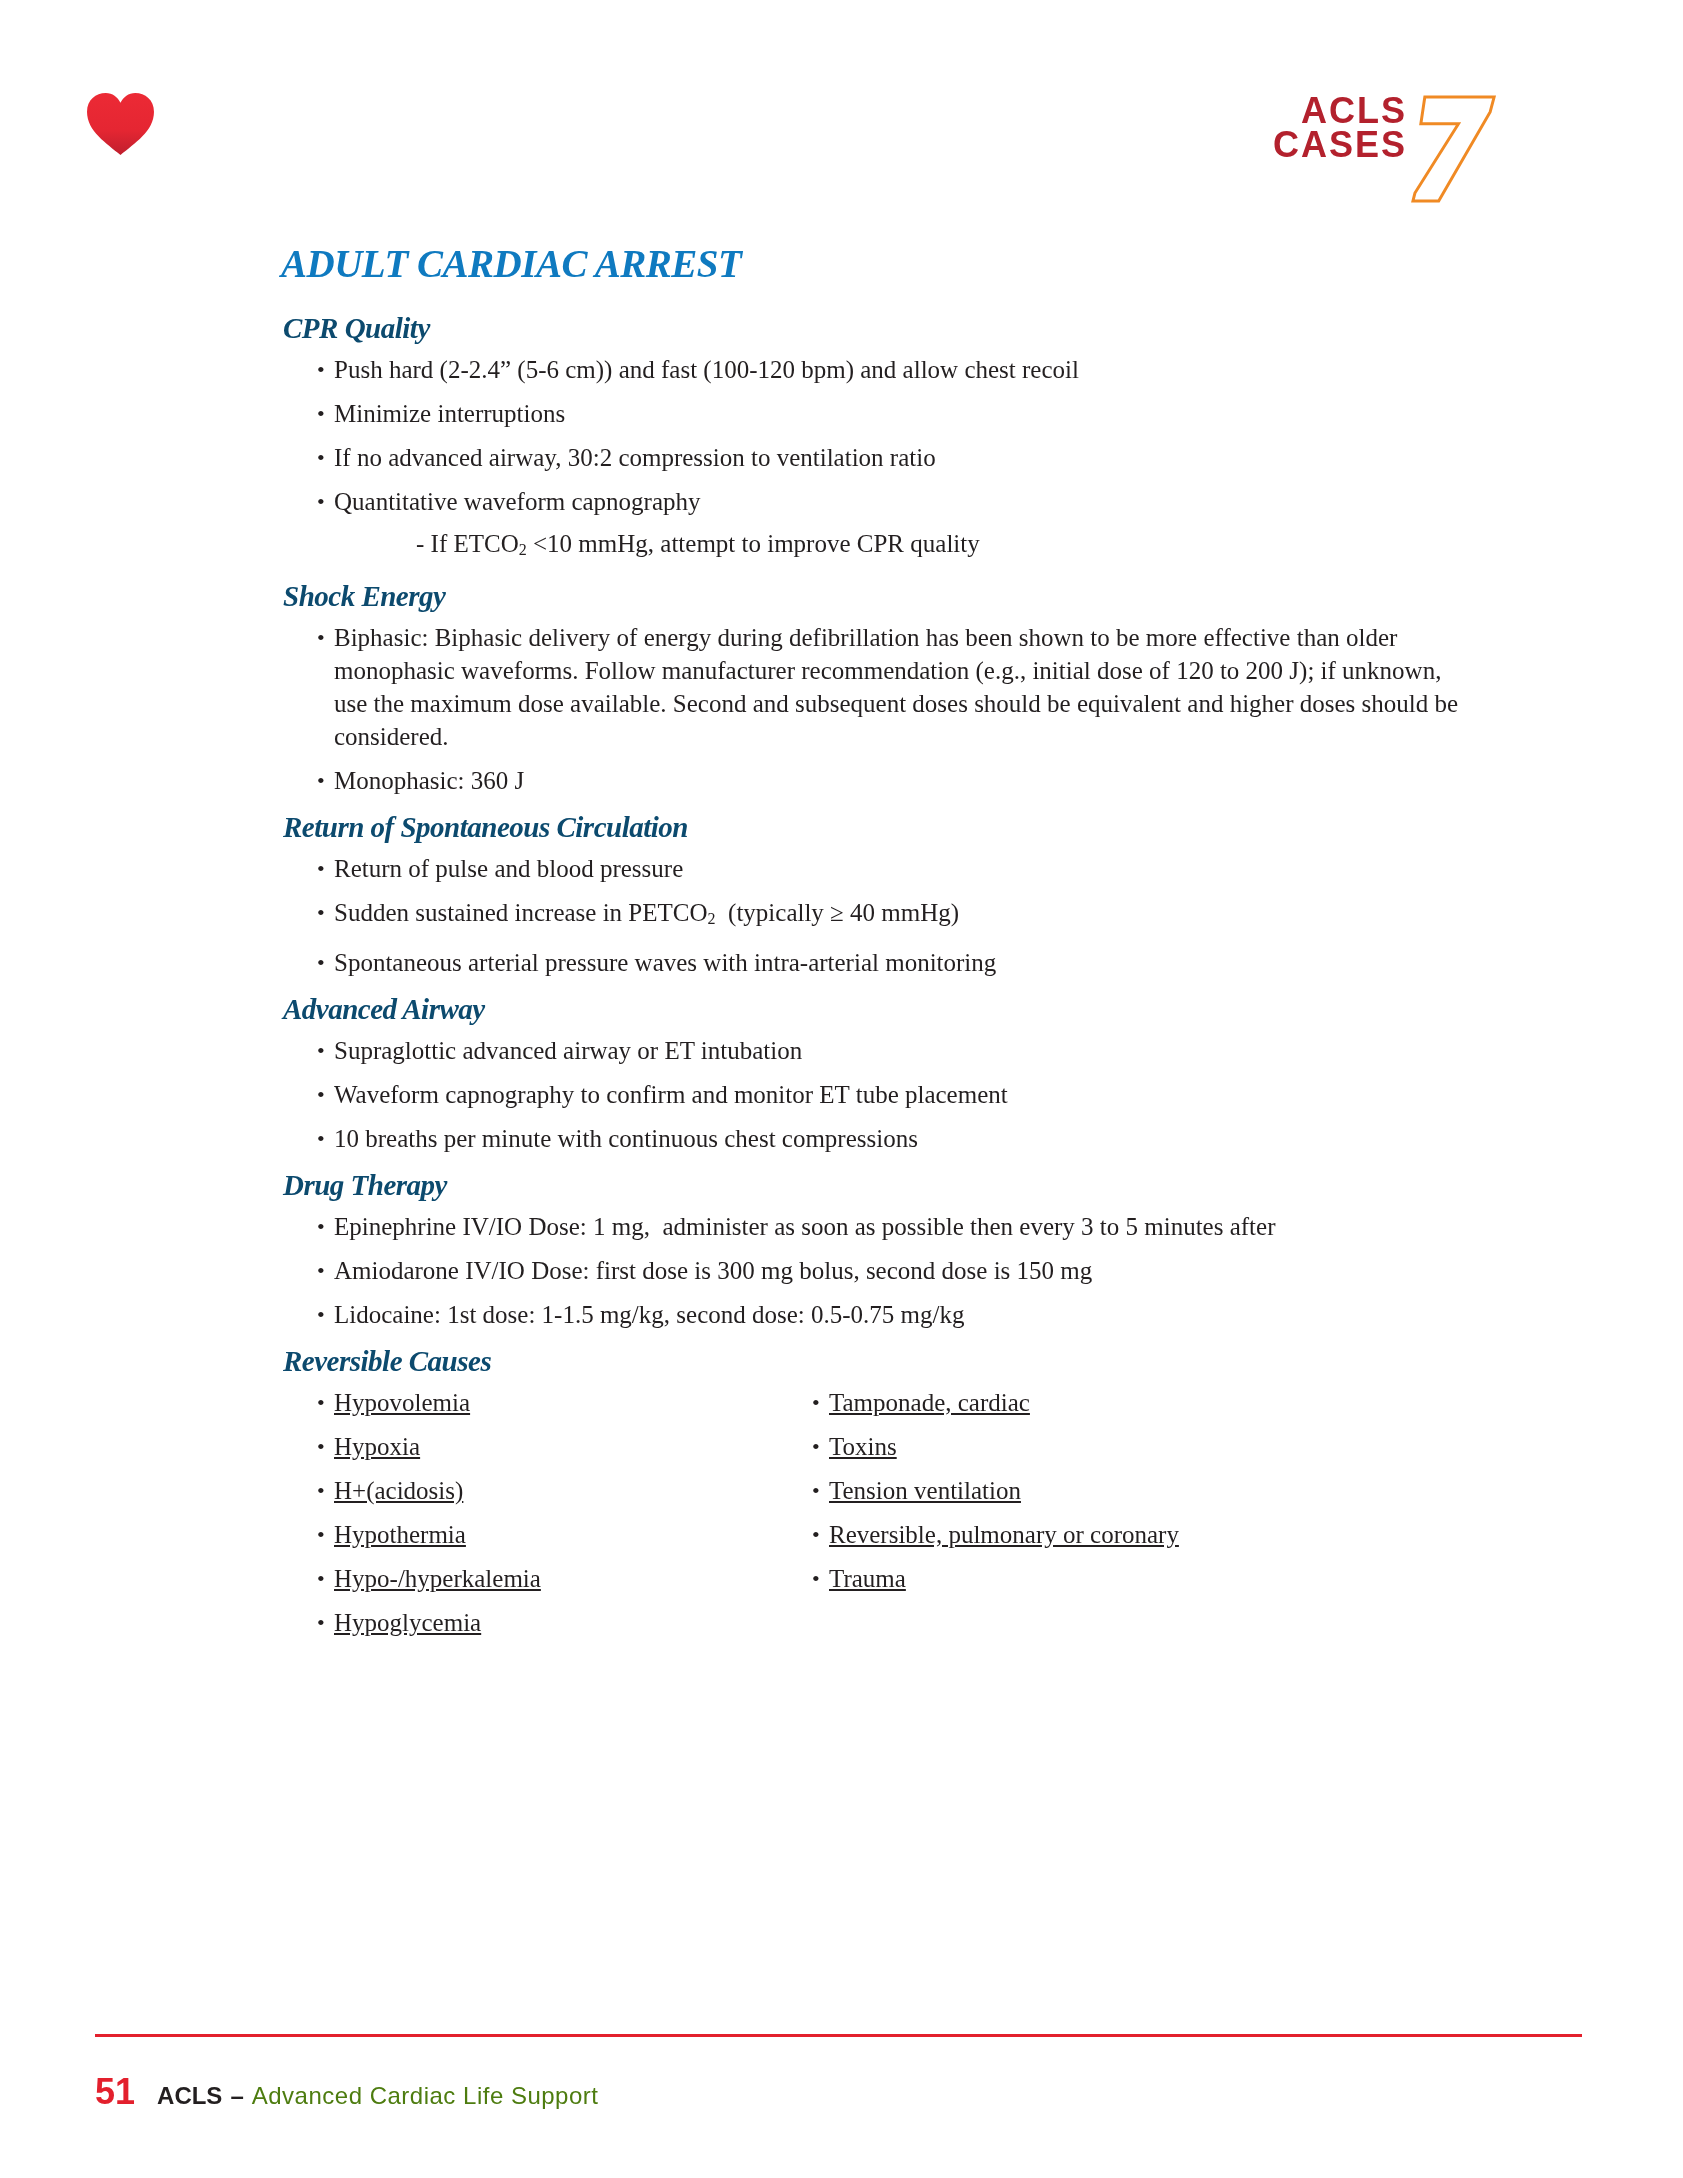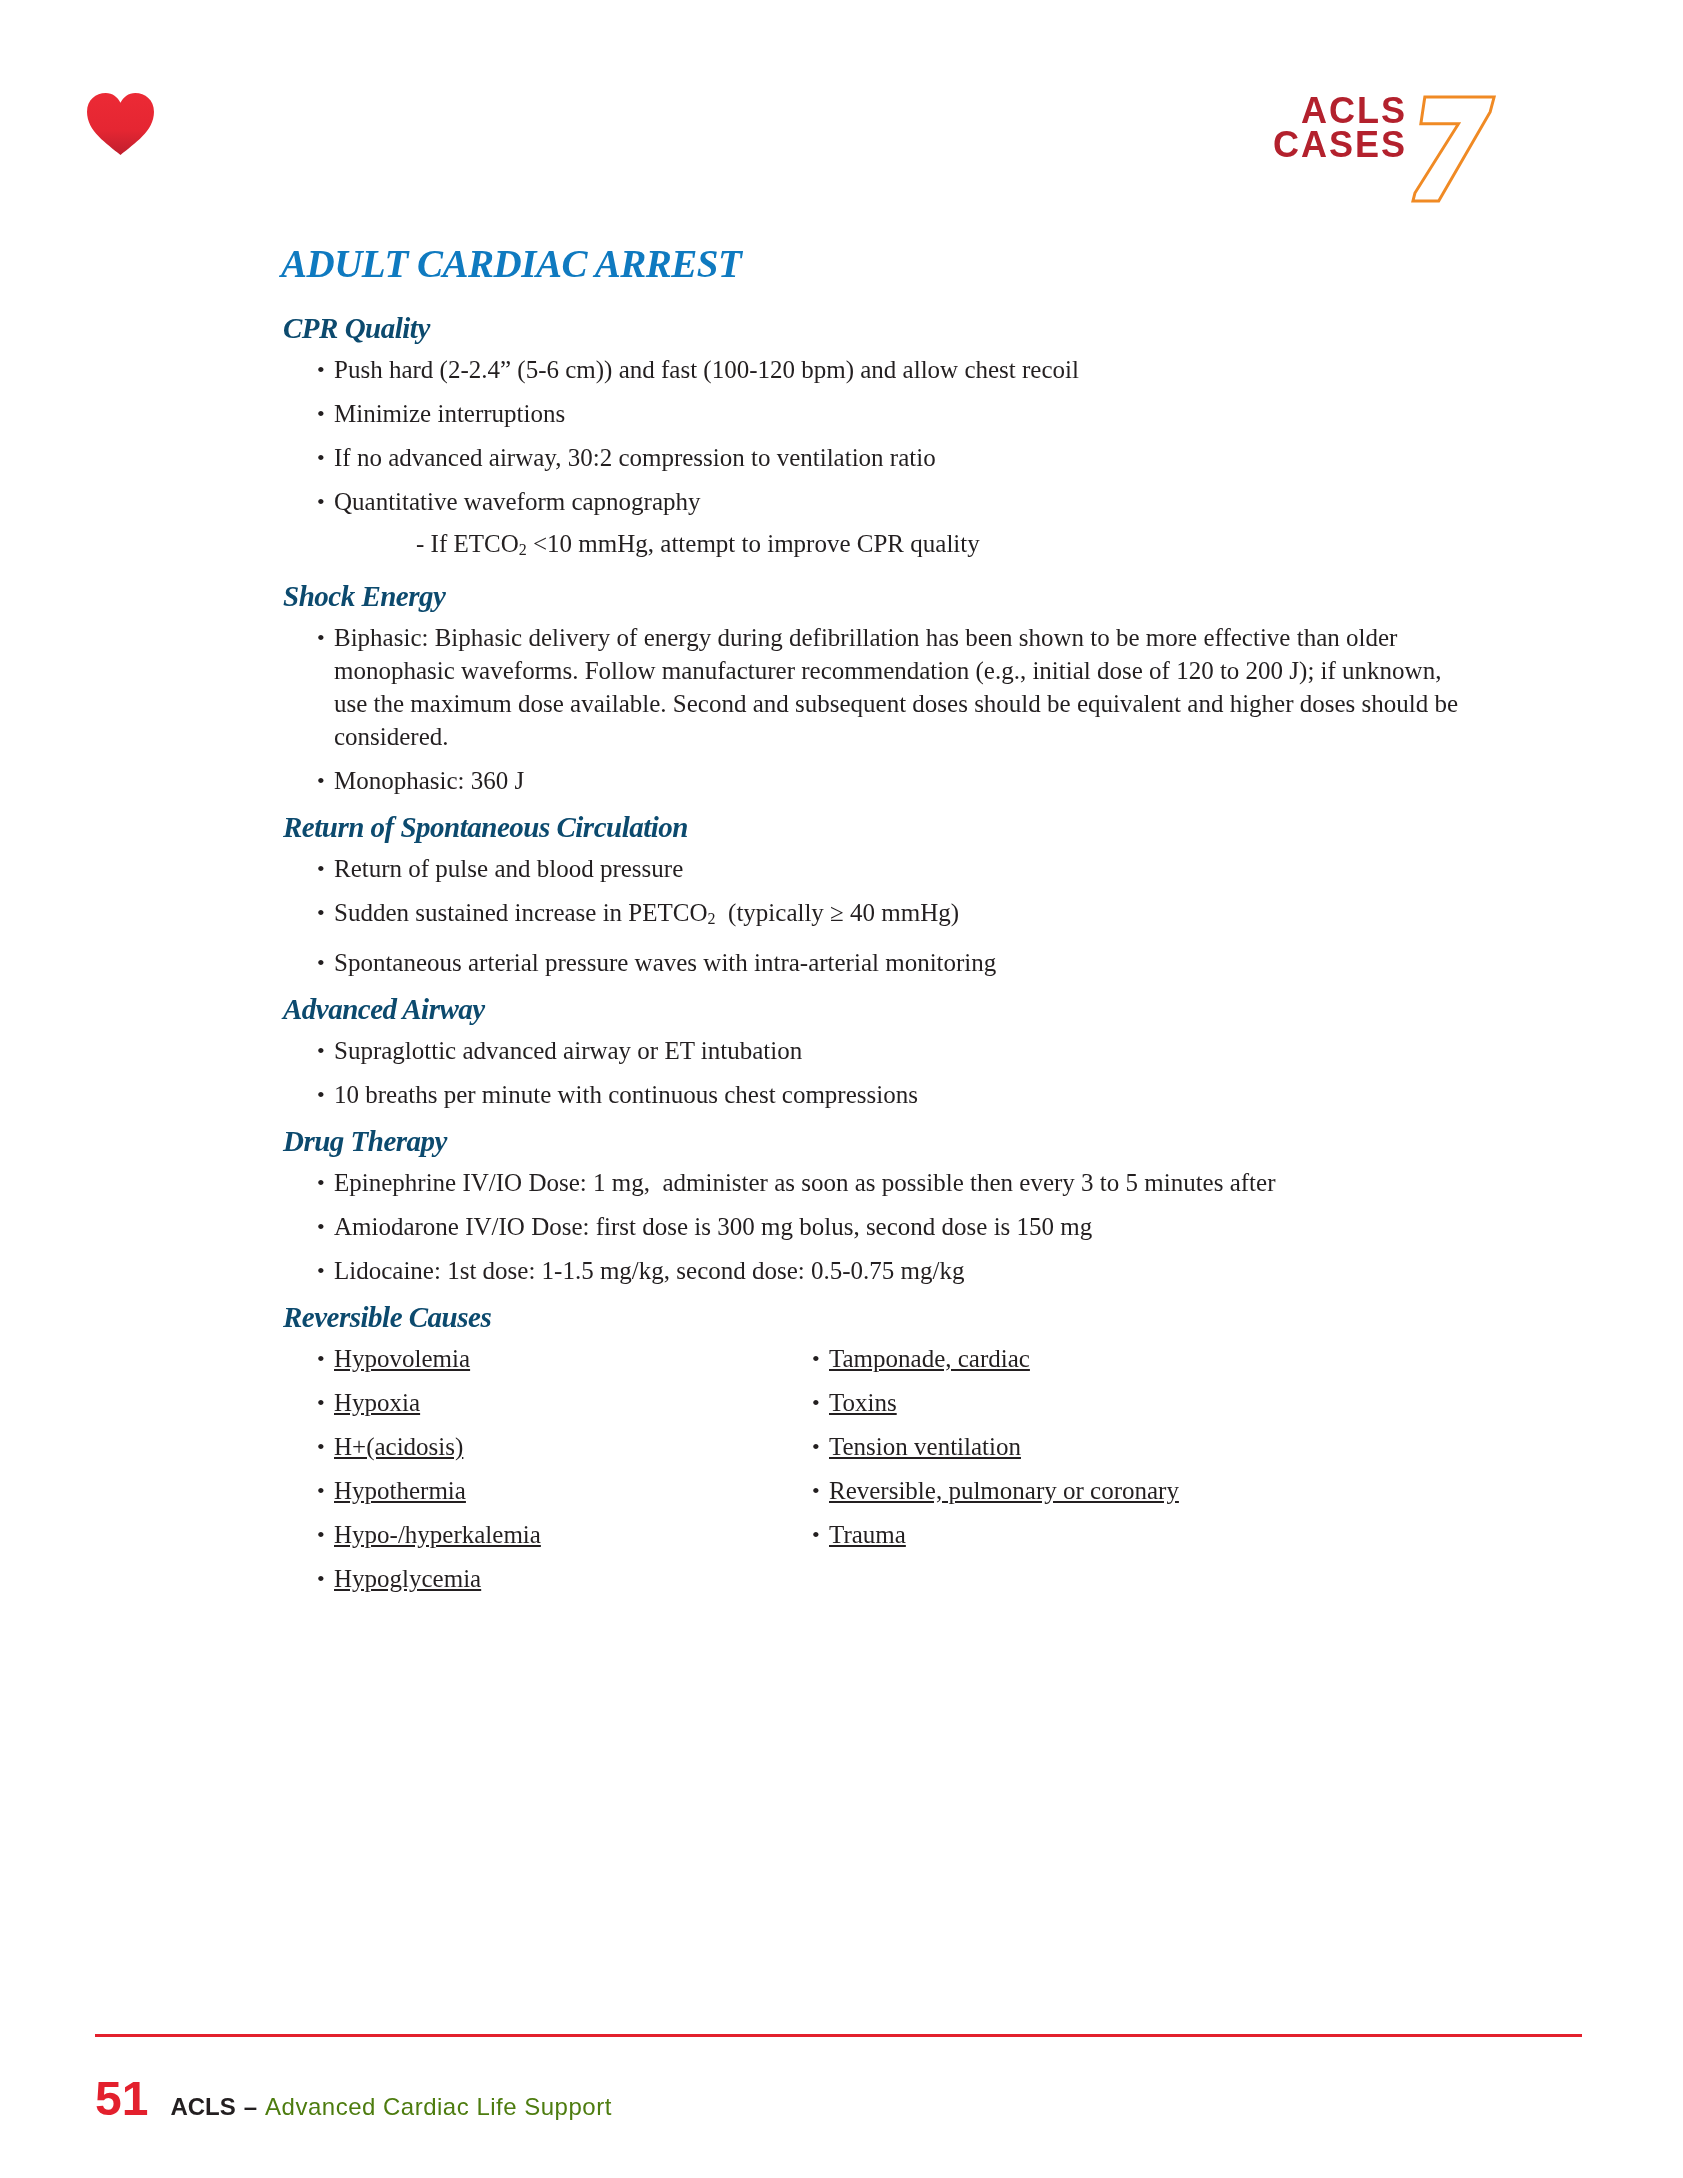--- a/index.html
+++ b/index.html
@@ -21,21 +21,21 @@
     ul.bullets li.sub::before { content: ""; }
     sub.small { font-size: 16px; vertical-align: -3px; }
 
     .two-col { display: flex; padding-left: 36px; }
     .two-col ul.bullets { padding-left: 0; text-decoration: underline; }
     .col-left { width: 495px; }
     .col-right { width: 594px; }
 
     .footer-rule { position: absolute; left: 95px; top: 2034px; width: 1487px; height: 3px; background: #e3202d; }
     .footer { position: absolute; left: 95px; top: 2071px; font-family: "Liberation Sans", "DejaVu Sans", sans-serif; display: flex; align-items: baseline; }
-    .page-num { color: #e3202d; font-weight: bold; font-size: 48px; margin-right: 22px; }
+    .page-num { color: #e3202d; font-weight: bold; font-size: 36px; margin-right: 22px; }
     .footer-bold { font-weight: bold; font-size: 24px; color: #231f20; }
     .footer-sep { font-weight: bold; font-size: 24px; margin: 0 8px; color: #231f20; }
     .footer-sub { font-size: 24px; color: #4d7c0f; letter-spacing: 0.5px; }
   </style>
 </head>
 <body>
 
 <svg class="heart" viewBox="0 0 72 66">
   <defs>
     <linearGradient id="hg" x1="0" y1="0" x2="0" y2="1">
@@ -78,20 +78,21 @@
   <div class="section-title">Return of Spontaneous Circulation</div>
   <ul class="bullets">
     <li>Return of pulse and blood pressure</li>
     <li><span>Sudden sustained increase in PETCO</span><sub class="small">2</sub><span style="white-space:pre;">  (typically ≥ 40 mmHg)</span></li>
     <li>Spontaneous arterial pressure waves with intra-arterial monitoring</li>
   </ul>
 
   <div class="section-title">Advanced Airway</div>
   <ul class="bullets">
     <li>Supraglottic advanced airway or ET intubation</li>
+    <li>Waveform capnography to confirm and monitor ET tube placement</li>
     <li>10 breaths per minute with continuous chest compressions</li>
   </ul>
 
   <div class="section-title">Drug Therapy</div>
   <ul class="bullets">
     <li style="white-space:pre-wrap;">Epinephrine IV/IO Dose: 1 mg,  administer as soon as possible then every 3 to 5 minutes after</li>
     <li>Amiodarone IV/IO Dose: first dose is 300 mg bolus, second dose is 150 mg</li>
     <li>Lidocaine: 1st dose: 1-1.5 mg/kg, second dose: 0.5-0.75 mg/kg</li>
   </ul>
 

